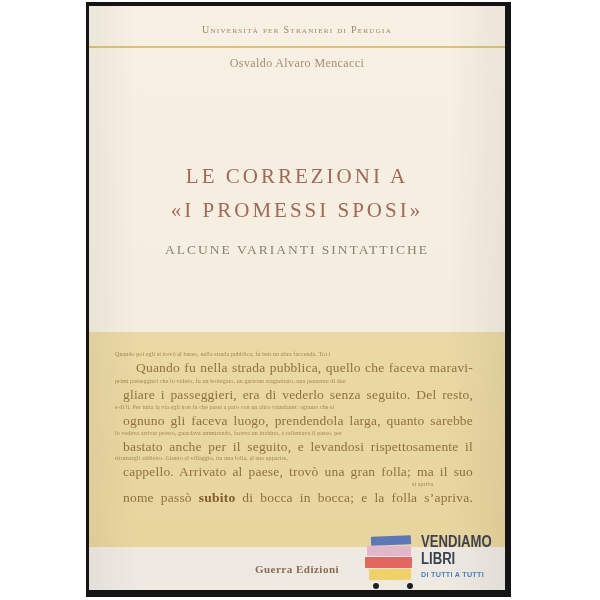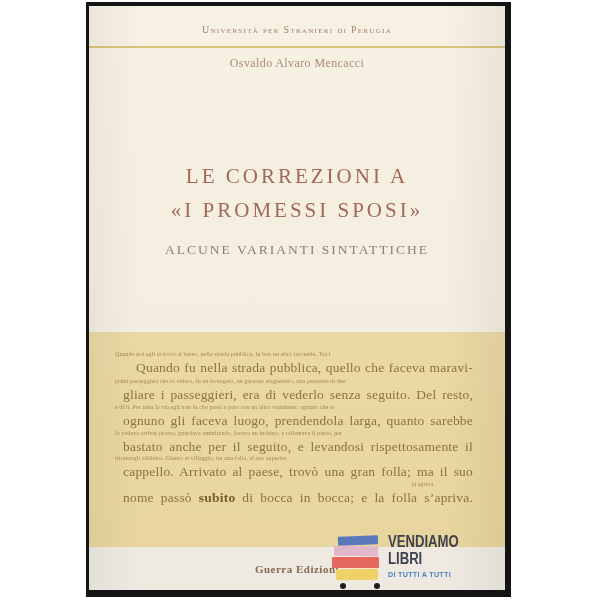--- a/index.html
+++ b/index.html
@@ -76,21 +76,21 @@
   .bottom-strip{
     position:absolute;top:541px;left:0;right:0;bottom:0;
     background:#eeeae2;
   }
   .publisher{
     position:absolute;top:557px;left:0;width:100%;text-align:center;
     font-size:11px;font-weight:700;color:#8a6952;letter-spacing:0.5px;
   }
   
   .badge{
-    position:absolute;left:332px;top:530px;width:152px;height:64px;
+    position:absolute;left:365px;top:530px;width:152px;height:64px;
   }
   .badge .bar{position:absolute;border-radius:1px;}
   .bar.blue  {left:6px; top:6px; width:40px;height:9px; background:#5b79b8;transform:rotate(-2deg);}
   .bar.pink  {left:2px; top:16px;width:44px;height:10px;background:#e3b7ca;transform:rotate(1deg);}
   .bar.red   {left:0;   top:27px;width:47px;height:11px;background:#e4675e;}
   .bar.yellow{left:4px; top:39px;width:42px;height:11px;background:#efd168;transform:rotate(-1deg);}
   .wheel{position:absolute;width:6px;height:6px;border-radius:50%;background:#1d1d1d;top:53px;}
   .wheel.w1{left:8px;} .wheel.w2{left:42px;}
   .badge-text{
     position:absolute;left:56px;top:3px;

